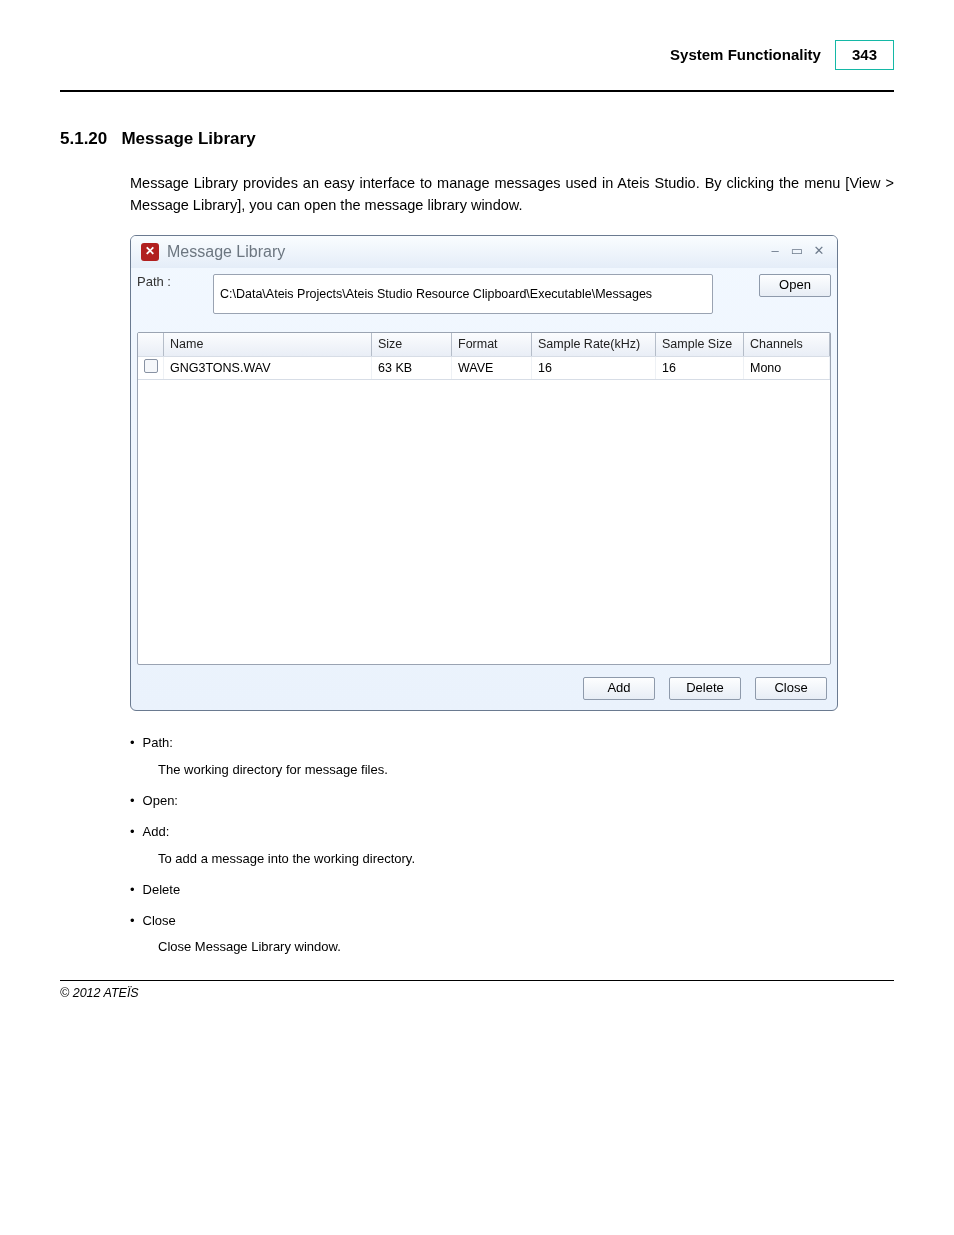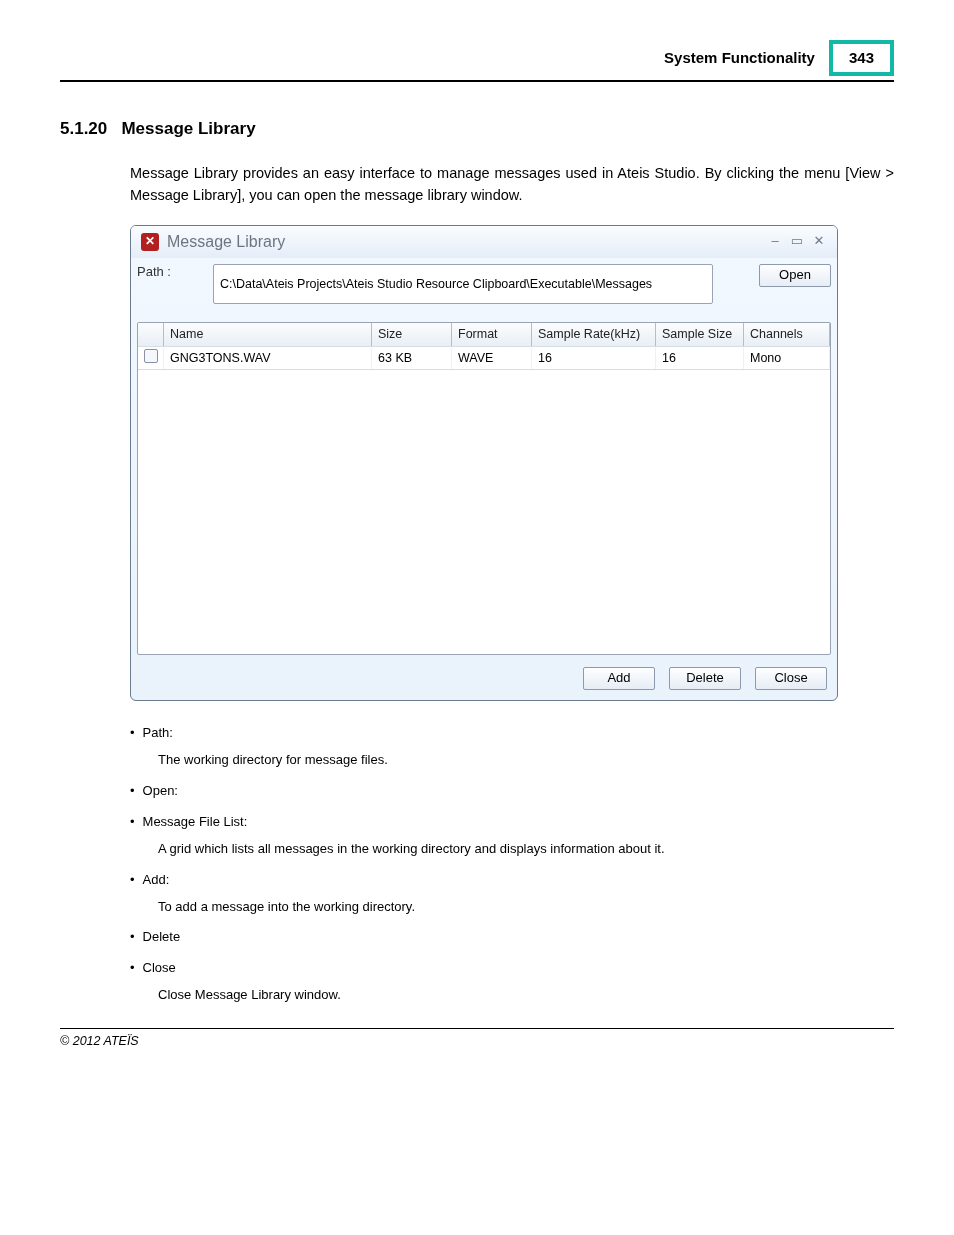--- a/index.html
+++ b/index.html
@@ -12,29 +12,29 @@
     width: 954px;
     margin: 0 auto;
     padding: 40px 60px 30px 60px;
     line-height: 1.3;
   }
   .header-row {
     display: flex;
     justify-content: flex-end;
     align-items: center;
     border-bottom: 2px solid #000;
-    padding-bottom: 4px;
+    padding-bottom: 20px;
     margin-bottom: 36px;
   }
   .header-title {
     font-weight: bold;
     font-size: 15px;
   }
   .header-pagebox {
-    border: 4px solid #14b8a6;
+    border: 1px solid #14b8a6;
     padding: 4px 16px;
     margin-left: 14px;
     font-weight: bold;
     font-size: 15px;
   }
   .section-heading {
     font-weight: bold;
     font-size: 17px;
     margin-bottom: 22px;
   }
@@ -247,24 +247,20 @@
 
 <div class="def">
   <div class="def-item">
     <div class="def-term">Path:</div>
     <div class="def-desc">The working directory for message files.</div>
   </div>
   <div class="def-item">
     <div class="def-term">Open:</div>
   </div>
   <div class="def-item">
-    <div class="def-term">Message File List:</div>
-    <div class="def-desc">A grid which lists all messages in the working directory and displays information about it.</div>
-  </div>
-  <div class="def-item">
     <div class="def-term">Add:</div>
     <div class="def-desc">To add a message into the working directory.</div>
   </div>
   <div class="def-item">
     <div class="def-term">Delete</div>
   </div>
   <div class="def-item">
     <div class="def-term">Close</div>
     <div class="def-desc">Close Message Library window.</div>
   </div>

